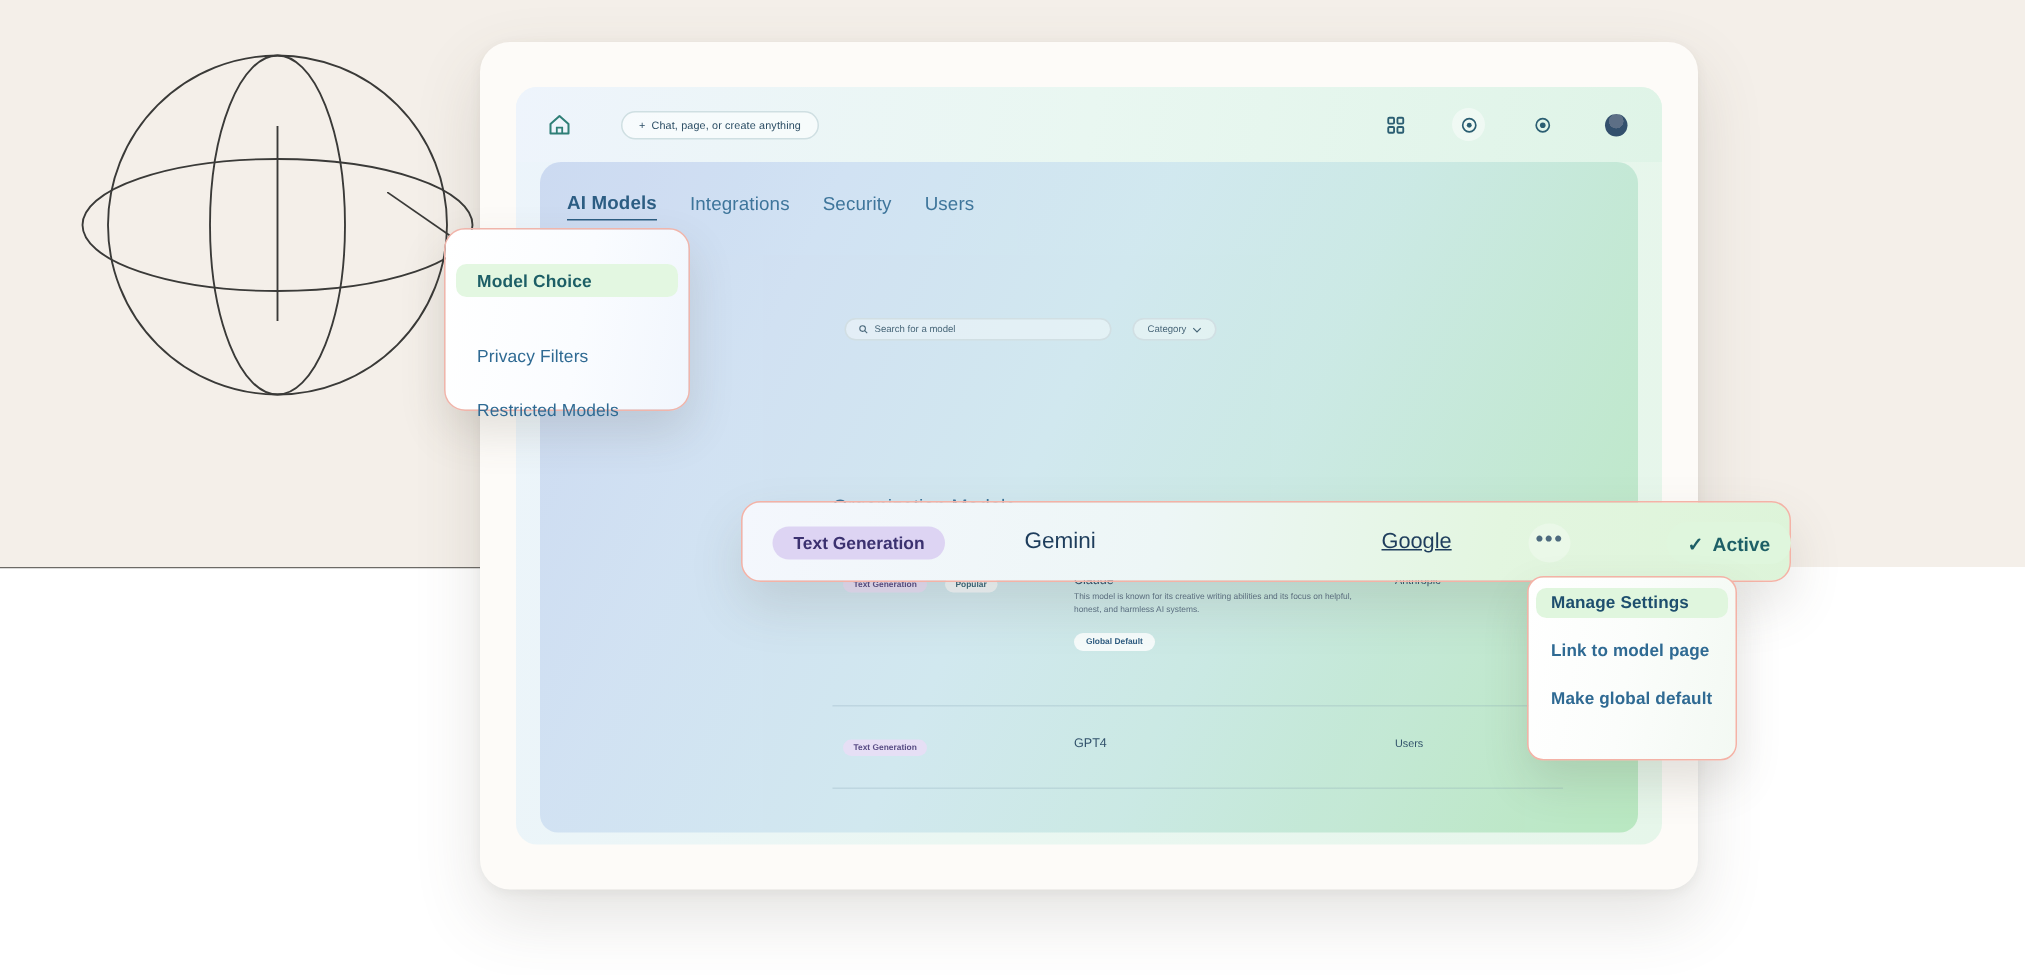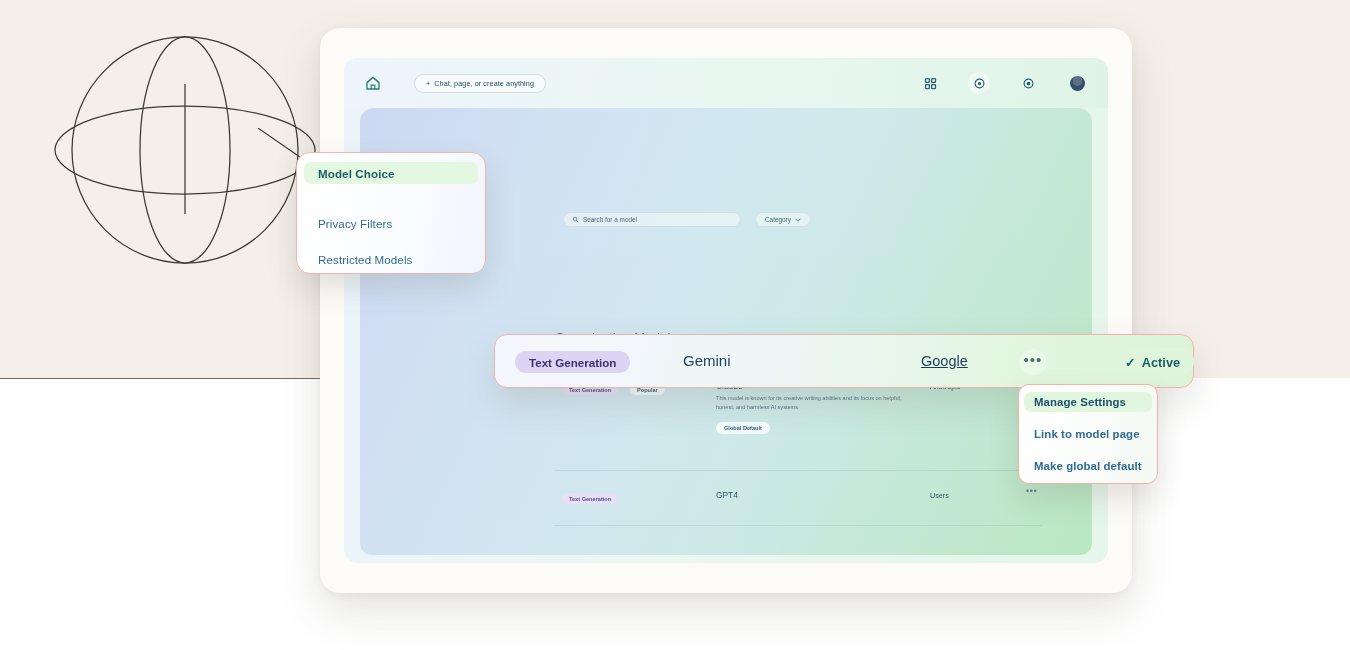--- a/index.html
+++ b/index.html
@@ -138,25 +138,25 @@
   }
   .row-sep { position: absolute; left: 195px; width: 487px; height: 1px; background: rgba(120,150,170,0.22); }
 
   
   #row-claude { top: 208px; height: 70px; }
   
   #row-gpt4 { top: 320px; height: 26px; }
 
   
   #sidebar-menu {
-    position: absolute; left: 296px; top: 152px; width: 190px; height: 122px;
+    position: absolute; left: 296px; top: 152px; width: 164px; height: 122px;
     background: linear-gradient(100deg, #ffffff 0%, #fafcff 55%, #f1f6fd 100%);
     border: 1.4px solid #f0b5ab; border-radius: 14px;
     box-shadow: 0 14px 30px rgba(90,80,70,0.16);
-    padding: 9px 0;
+    padding: 23px 0;
   }
   .menu-item {
     height: 22px; display: flex; align-items: center; padding: 0 14px;
     font-size: 11.6px; color: #2f6a93; letter-spacing: .1px; margin: 0 7px;
     border-radius: 7px; white-space: nowrap;
   }
   .menu-item.sel { background: #e3f7e1; color: #1d5f66; font-weight: 700; }
   #sidebar-menu .menu-item:nth-child(1) { margin-bottom: 14px; }
   #sidebar-menu .menu-item:nth-child(2) { margin-bottom: 14px; margin-top: 28px; }
 
@@ -183,21 +183,21 @@
     font-size: 15px; color: #4d6a7e; letter-spacing: 1px; line-height: 0; padding-bottom: 5px;
   }
   #gemini-status {
     position: absolute; left: 616px; top: 13px; height: 28px; padding: 0 14px;
     border-radius: 14px; background: #dff6dd; color: #1d5f66;
     display: flex; align-items: center; gap: 6px; font-size: 12.8px; font-weight: 700;
   }
 
   
   #context-menu {
-    position: absolute; left: 1018px; top: 384px; width: 140px; height: 100px;
+    position: absolute; left: 1018px; top: 384px; width: 140px; height: 123px;
     background: linear-gradient(100deg, #ffffff 0%, #fbfdfb 48%, #f3f9f3 100%);
     border: 1.4px solid #f4b2a6; border-radius: 11px;
     box-shadow: 0 14px 30px rgba(90,80,70,0.16);
     padding: 7px 0;
   }
   #context-menu .menu-item { font-size: 11.4px; margin: 0 5px; height: 20px; padding: 0 10px; }
   #context-menu .menu-item:nth-child(1) { margin-bottom: 12px; }
   #context-menu .menu-item:nth-child(2) { margin-bottom: 12px; }
   #context-menu .menu-item.sel { background: #e0f6de; color: #1e4f6e; font-weight: 700; }
   #context-menu .menu-item:not(.sel) { color: #2f6a93; font-weight: 600; }
@@ -263,20 +263,26 @@
           </svg>
         </div>
         <div class="tb-btn">
           <div id="avatar"></div>
         </div>
       </div>
     </div>
 
     <div id="content-panel">
 
+      <div id="tabs">
+        <div class="tab active">AI Models</div>
+        <div class="tab">Integrations</div>
+        <div class="tab">Security</div>
+        <div class="tab">Users</div>
+      </div>
 
       <div id="main">
 
         <div id="search-row">
           <div id="search-box">
             <svg width="7" height="7" viewBox="0 0 24 24">
               <circle cx="10.5" cy="10.5" r="6.4" fill="none" stroke="#3a5a6e" stroke-width="2.4"></circle>
               <line x1="15.2" y1="15.2" x2="21" y2="21" stroke="#3a5a6e" stroke-width="2.4"></line>
             </svg>
             <span>Search for a model</span>

